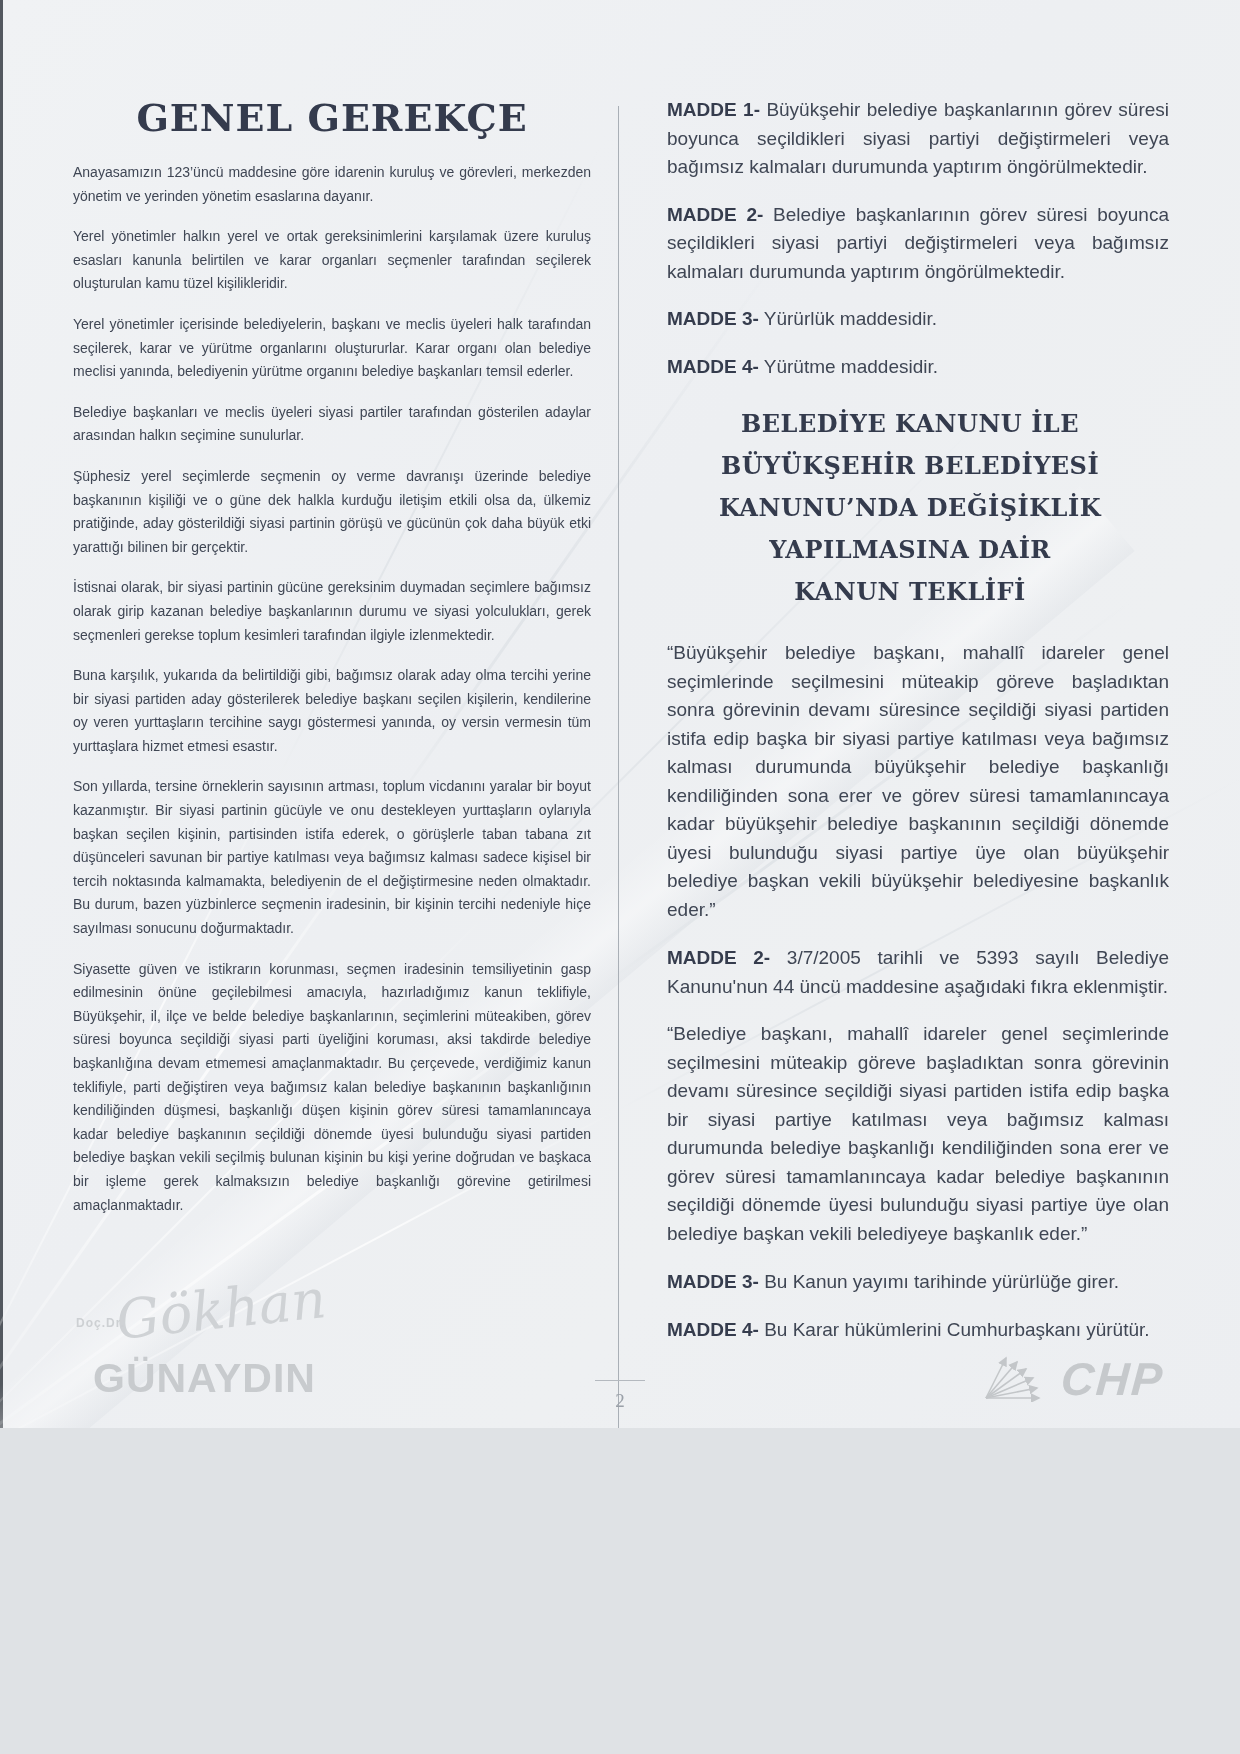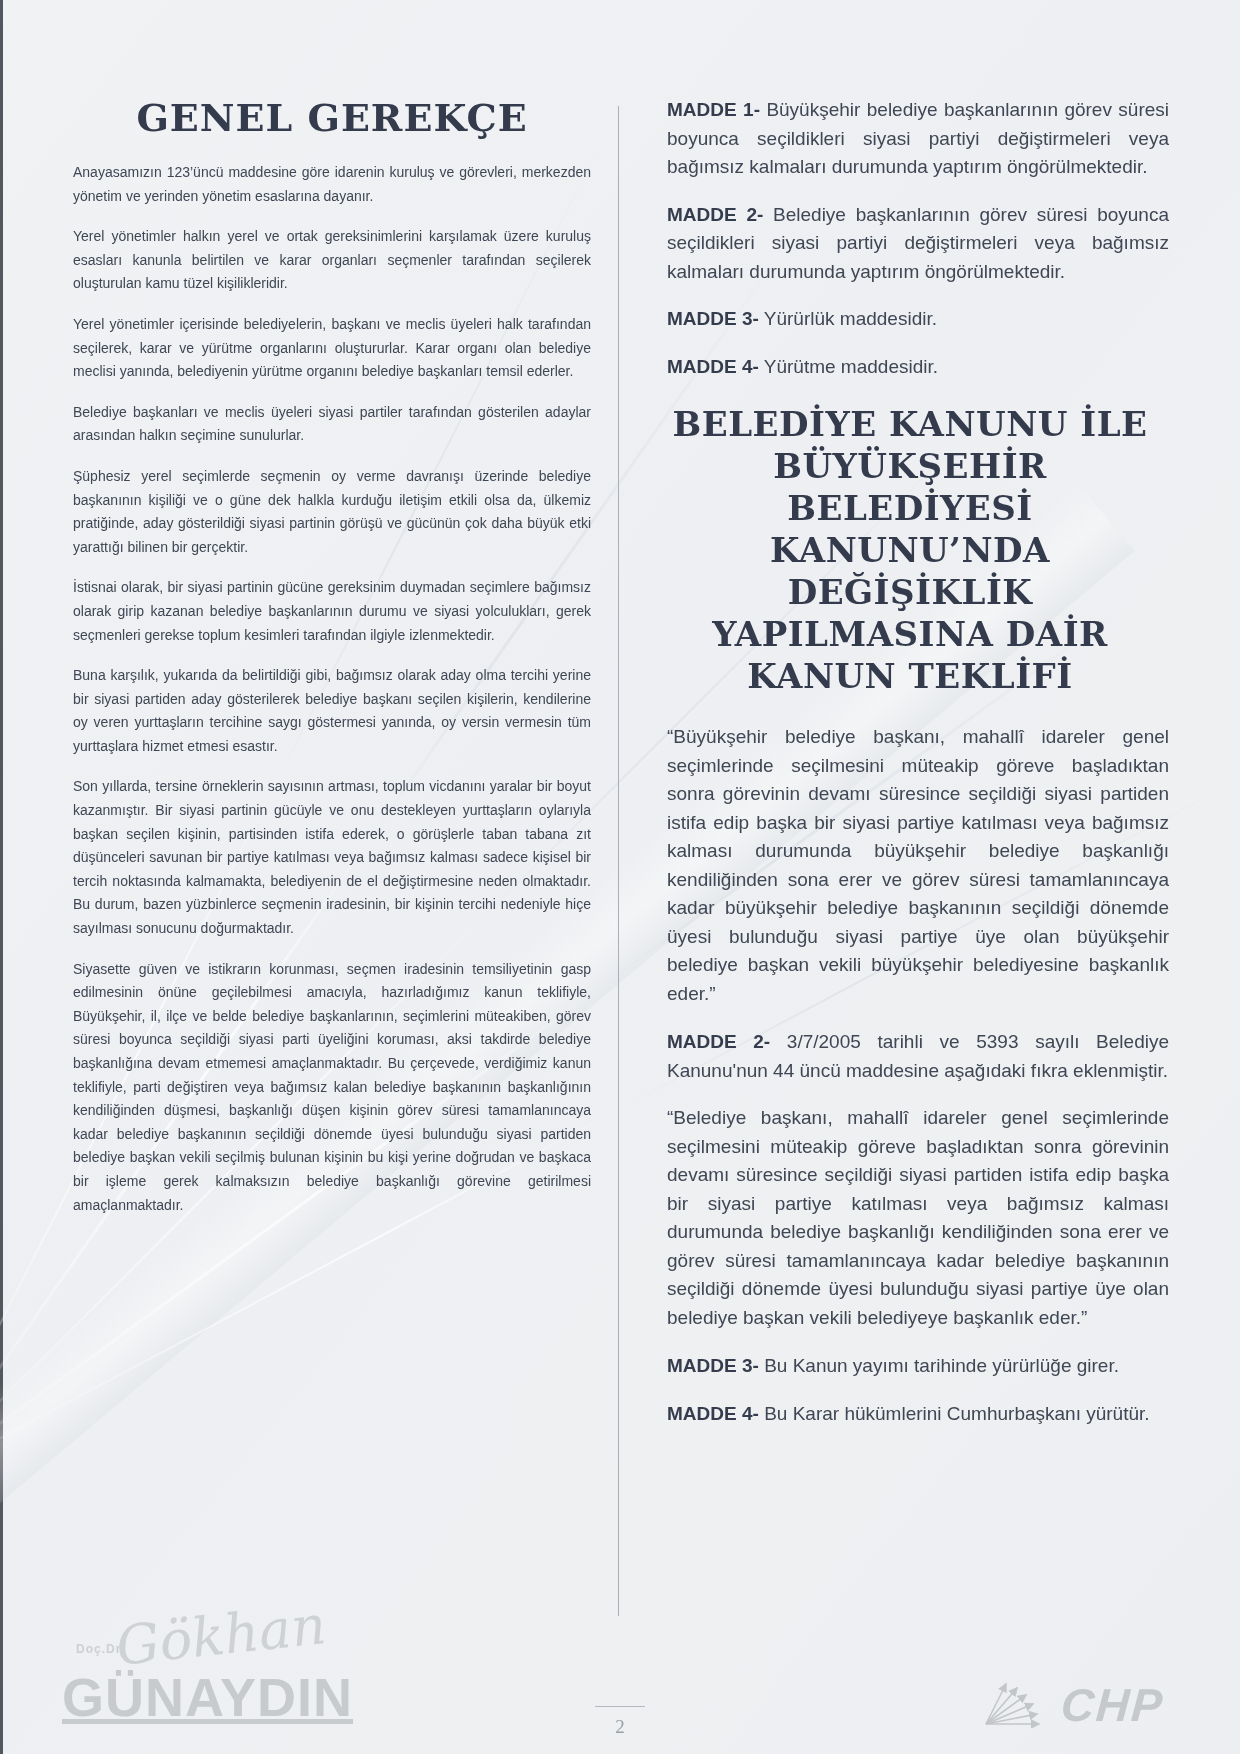--- a/index.html
+++ b/index.html
@@ -1,18 +1,18 @@
 <!DOCTYPE html>
 <html lang="tr"><head>
 <meta charset="utf-8">
 <style>
   html,body{margin:0;padding:0;background:#dfe2e5;}
   .page{
     position:relative;
-    width:1240px;height:1754px;
+    width:1240px;height:1428px;
     margin:0 auto;
     background:linear-gradient(128deg,#f0f2f4 0%,#edeff2 45%,#eef0f2 70%,#ecEEF1 100%);
     background-color:#edeff2;
     overflow:hidden;
     font-family:"Liberation Sans",sans-serif;
     color:#3f4654;
   }
   .page-edge{
     position:absolute;left:0;top:0;width:3px;height:100%;
     background:#53585f;
@@ -60,21 +60,21 @@
   }
   .right-col p.madde, .right-col p.quote{
     font-size:19px;line-height:28.5px;
     text-align:justify;margin:0 0 19px 16px;
     color:#3f4654;
   }
   .right-col p.quote{margin-bottom:20px;}
   .madde-label{font-weight:700;color:#353c4d;}
   h2.law-title{
     font-family:"DejaVu Serif","Liberation Serif",serif;
-    font-size:34px;line-height:42px;font-weight:700;
+    font-size:24px;line-height:42px;font-weight:700;
     letter-spacing:.5px;text-align:center;
     color:#343b4d;margin:22px 0 26px 0;
     white-space:pre-line;
   }
 
   .footer-pagenum{
     position:absolute;left:0;right:0;bottom:16px;text-align:center;
   }
   .pagenum-rule{
     width:50px;height:1px;background:#b4b9bf;margin:0 auto 9px auto;
@@ -90,22 +90,22 @@
     position:absolute;top:8px;left:14px;
     font-size:12px;font-weight:600;letter-spacing:1px;color:#cdd0d3;
   }
   .sig-first{
     position:absolute;top:-30px;left:54px;
     font-family:"DejaVu Serif","Liberation Serif",serif;
     font-style:italic;font-size:54px;font-weight:400;
     color:#cfd2d5;transform:rotate(-6deg);
   }
   .sig-last{
-    position:absolute;bottom:6px;left:0;
-    font-size:54px;font-weight:800;letter-spacing:1px;color:#c8cbce;text-decoration:underline;
+    position:absolute;bottom:6px;left:31px;
+    font-size:41px;font-weight:800;letter-spacing:1px;color:#c8cbce;
   }
 
   .chp-logo{
     position:absolute;right:76px;bottom:26px;
     display:flex;align-items:flex-end;gap:14px;
   }
   .chp-text{
     font-size:46px;font-weight:800;font-style:italic;
     letter-spacing:2px;color:#c6c9cc;line-height:1;
     transform:skewX(-4deg);

